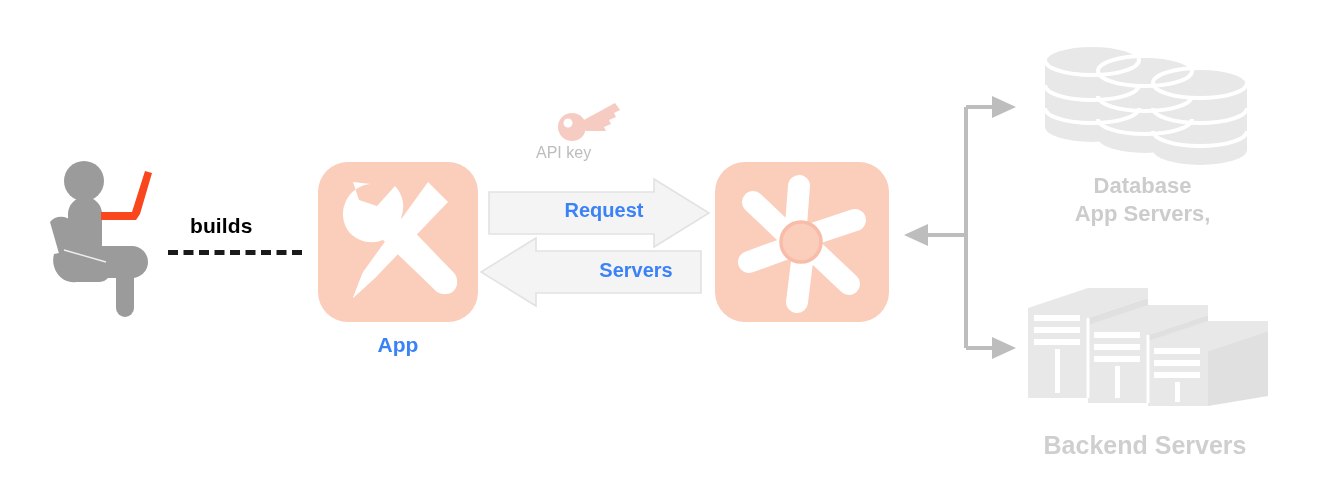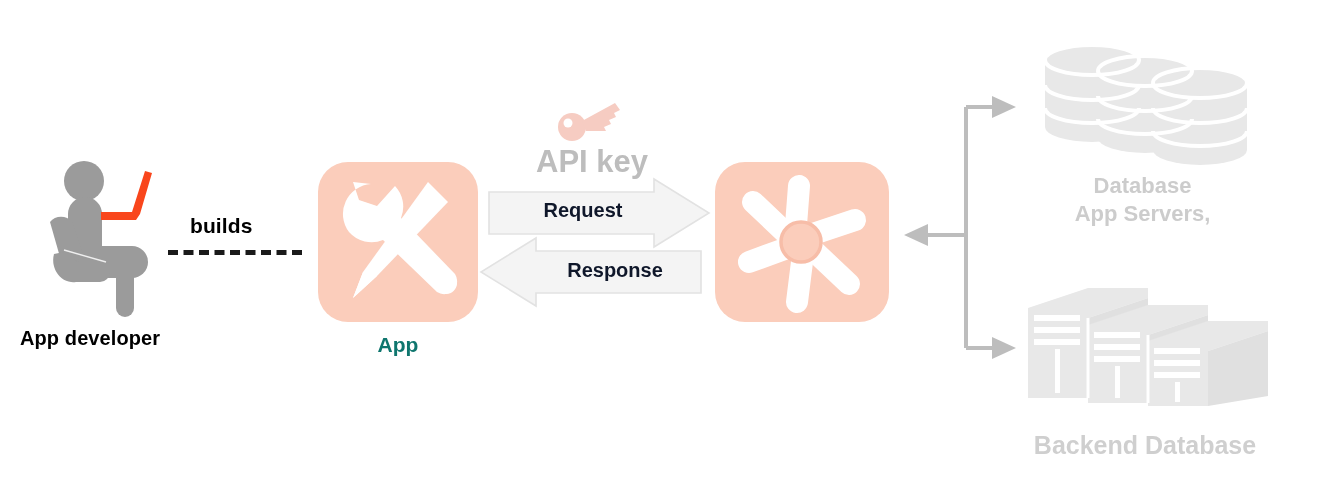--- a/index.html
+++ b/index.html
@@ -3,24 +3,24 @@
 <meta charset="utf-8">
 <style>
   html,body{margin:0;padding:0;background:#ffffff;}
   body{width:1342px;height:504px;overflow:hidden;
        font-family:"Liberation Sans","DejaVu Sans",sans-serif;}
   #stage{position:relative;width:1342px;height:504px;background:#fff;}
   .abs{position:absolute;}
 
   
   .lbl-dark{color:#000000;font-weight:bold;font-size:20px;letter-spacing:.1px;}
-  .lbl-grey{color:#0f766e;font-weight:bold;font-size:21px;}
+  .lbl-grey{color:#3b82f6;font-weight:bold;font-size:21px;}
   .lbl-grey-lite{color:#cccccc;font-weight:bold;font-size:22px;line-height:28px;text-align:center;}
-  .lbl-arrow{color:#0f172a;font-weight:bold;font-size:20px;}
-  .lbl-apikey{color:#bdbdbd;font-weight:bold;font-size:31px;}
+  .lbl-arrow{color:#3b82f6;font-weight:bold;font-size:20px;margin-left:21px;}
+  .lbl-apikey{color:#bdbdbd;font-weight:normal;font-size:16px;}
   .lbl-backend{color:#cfcfcf;font-weight:bold;font-size:25px;}
 
   
   .icon-box{background:#fbcdbb;border-radius:30px;}
 
   
   .dashline{height:0;border-top:5px dashed #1a1a1a;}
 
   svg{display:block;overflow:visible;}
 </style>
@@ -43,21 +43,20 @@
       <path d="M10 64 a14 14 0 0 1 22 0 l12 36 l-22 6 z" fill="#9b9b9b"></path>
 
       <path d="M14 96 a20 22 0 0 0 22 28 l24 0 a10 10 0 0 0 0 -20 l-20 0 a6 8 0 0 1 -6 -12 z" fill="#9b9b9b"></path>
 
       <path d="M24 92 L66 104" stroke="#efefef" stroke-width="1.4" fill="none"></path>
 
       <path d="M61 62 L96 62 L100 56 L112 15 L105 13 L92 54 L61 54 Z" fill="#f9461c"></path>
     </svg>
   </div>
 
-  <div class="abs lbl-dark" style="left:20px;top:327px;">App developer</div>
 
   <div class="abs lbl-dark" style="left:190px;top:214px;font-size:21px;">builds</div>
   <div class="abs dashline" style="left:168px;top:250px;width:134px;"></div>
 
   <div class="abs icon-box" style="left:318px;top:162px;width:160px;height:160px;">
     <div class="abs" style="left:15px;top:14px;">
       <svg width="130" height="132" viewBox="0 0 130 132">
 
         <path d="M95 6 L115 26 L44 100 L20 122 L30 96 Z" fill="#ffffff"></path>
 
@@ -96,21 +95,21 @@
       <path d="M1 14 L166 14 L166 1 L221 35 L166 69 L166 56 L1 56 Z" fill="#f4f4f4" stroke="#e2e2e2" stroke-width="1.6"></path>
     </svg>
   </div>
   <div class="abs lbl-arrow" style="left:488px;top:199px;width:190px;text-align:center;">Request</div>
 
   <div class="abs" style="left:480px;top:237px;">
     <svg width="222" height="70" viewBox="0 0 222 70">
       <path d="M221 14 L56 14 L56 1 L1 35 L56 69 L56 56 L221 56 Z" fill="#f4f4f4" stroke="#e2e2e2" stroke-width="1.6"></path>
     </svg>
   </div>
-  <div class="abs lbl-arrow" style="left:520px;top:259px;width:190px;text-align:center;">Response</div>
+  <div class="abs lbl-arrow" style="left:520px;top:259px;width:190px;text-align:center;">Servers</div>
 
   <div class="abs icon-box" style="left:715px;top:162px;width:174px;height:160px;">
     <div class="abs" style="left:12px;top:6px;">
       <svg width="150" height="148" viewBox="0 0 150 148">
         <g stroke="#ffffff" stroke-width="22" stroke-linecap="round" fill="none">
           <path d="M72 18 L68 70"></path>
           <path d="M26 34 L64 70"></path>
           <path d="M22 94 L66 78"></path>
           <path d="M70 134 L76 86"></path>
           <path d="M122 116 L86 82"></path>
@@ -210,15 +209,15 @@
         <rect x="155" y="99" width="5" height="20"></rect>
       </g>
 
       <g stroke="#ffffff" stroke-width="3" fill="none">
         <path d="M68 35 L68 115"></path>
         <path d="M128 52 L128 120"></path>
       </g>
     </svg>
   </div>
 
-  <div class="abs lbl-backend" style="left:1000px;top:431px;width:290px;text-align:center;">Backend Database</div>
+  <div class="abs lbl-backend" style="left:1000px;top:431px;width:290px;text-align:center;">Backend Servers</div>
 
 </div>
 
 </body></html>

